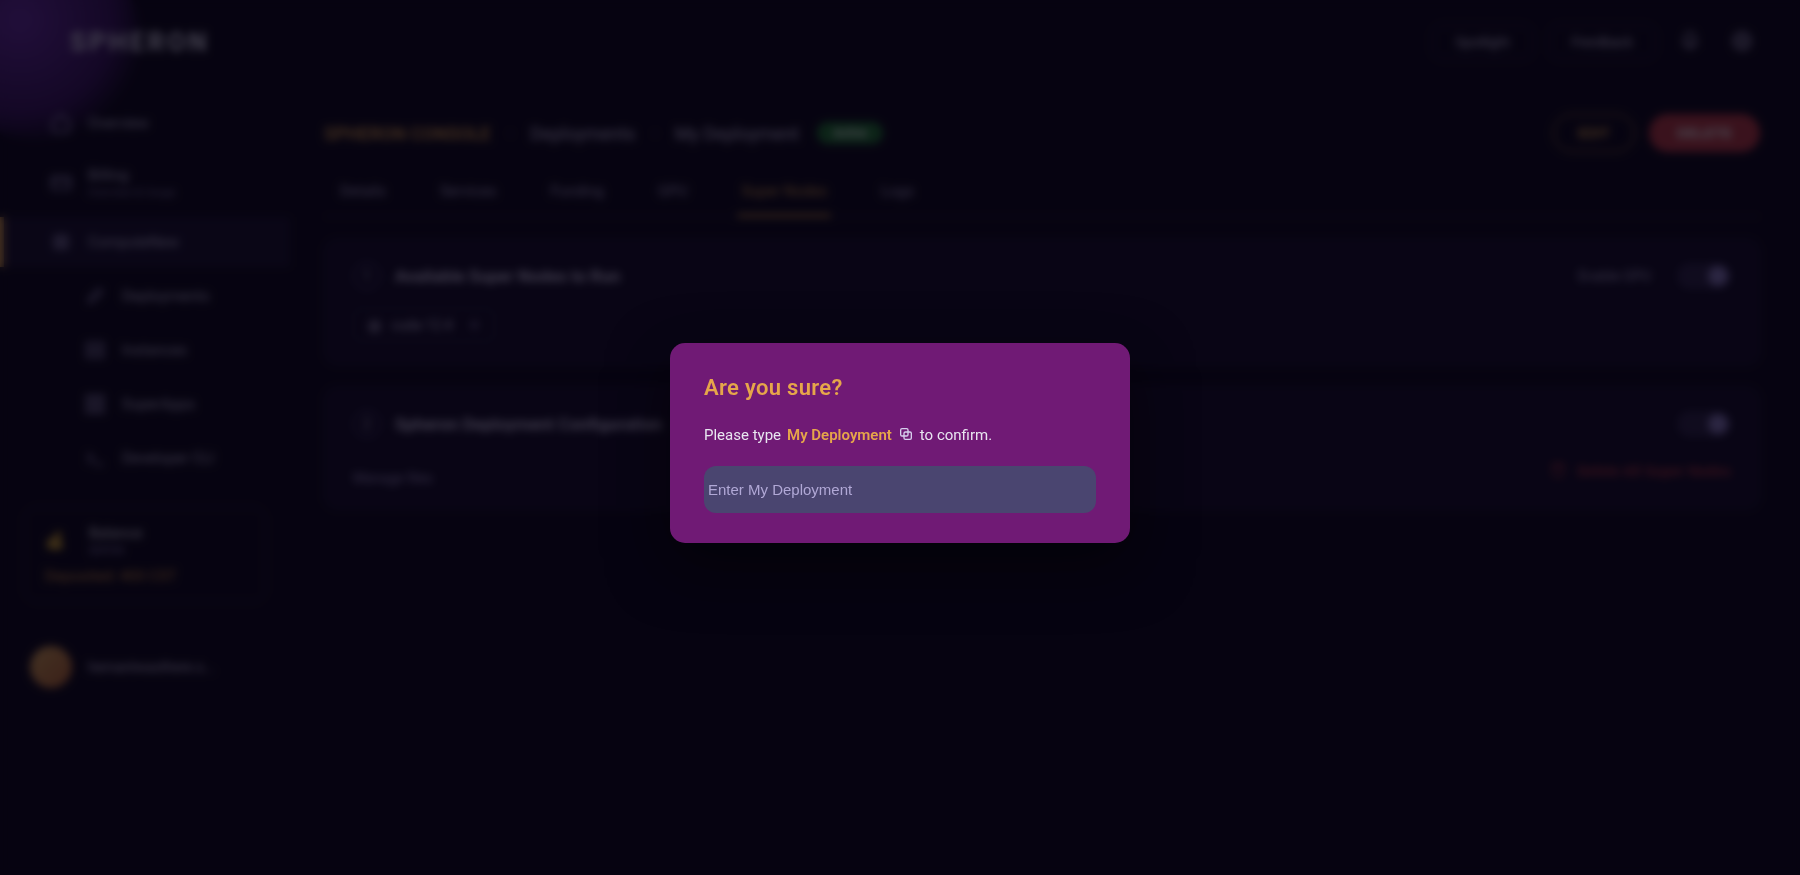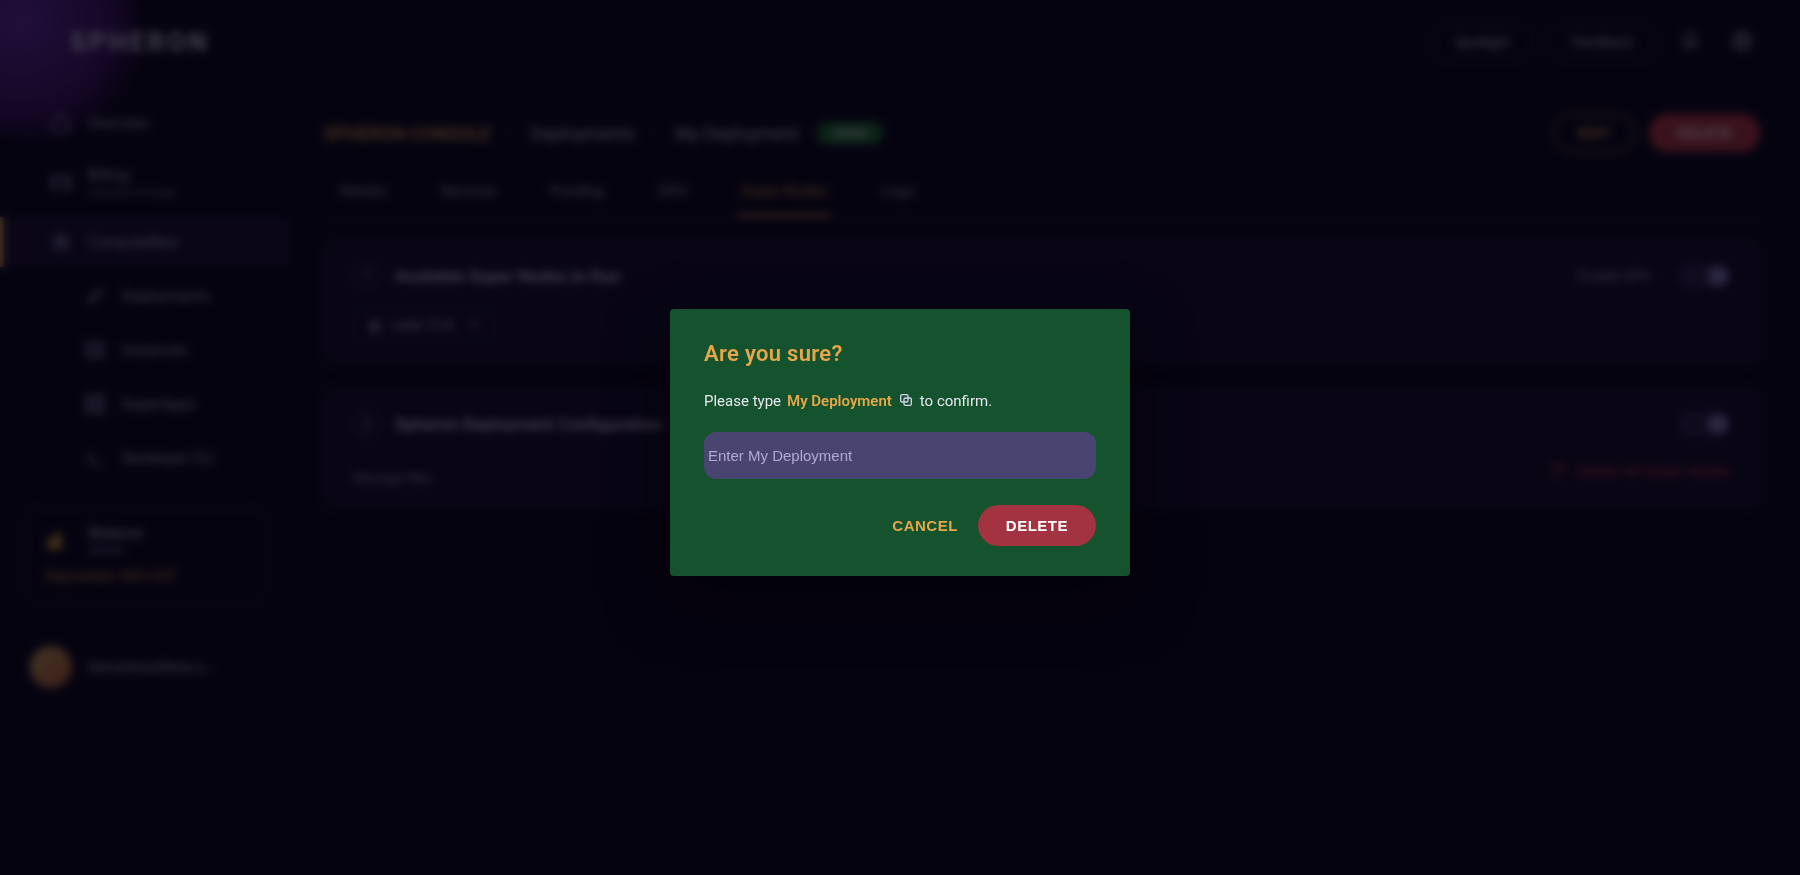--- a/index.html
+++ b/index.html
@@ -194,22 +194,22 @@
   .overlay {
     position:absolute; inset:0;
     background:rgba(6,3,15,0.72);
     backdrop-filter: blur(4px);
     z-index:50;
     display:flex; align-items:center; justify-content:center;
     padding-top: 10px;
   }
   .modal {
     width: 460px;
-    background:#14532d;
-    border-radius:4px;
+    background:#701a75;
+    border-radius:15px;
     padding:32px 34px 30px;
     box-shadow: 0 20px 60px rgba(0,0,0,.5);
   }
   .modal h2 {
     font-size:22px; font-weight:600; color:#e6a64a;
     letter-spacing:.3px;
   }
   .modal p {
     margin-top:14px; font-size:15px; line-height:1.55; color:#e8e4f3;
   }
@@ -427,18 +427,14 @@
       <span class="keyword">My Deployment</span>
       <span>
         <svg class="copy-icon" viewBox="0 0 24 24">
             <rect x="9" y="9" width="11" height="11" rx="2"></rect>
             <rect x="4" y="4" width="11" height="11" rx="2"></rect>
           </svg>
       </span>
       <span>to confirm.</span>
     </div>
     <input type="text" placeholder="Enter My Deployment" style="">
-    <div class="modal-actions">
-      <button class="cancel">CANCEL</button>
-      <button class="delete">DELETE</button>
-    </div>
   </div>
 </div>
 
 </body></html>

